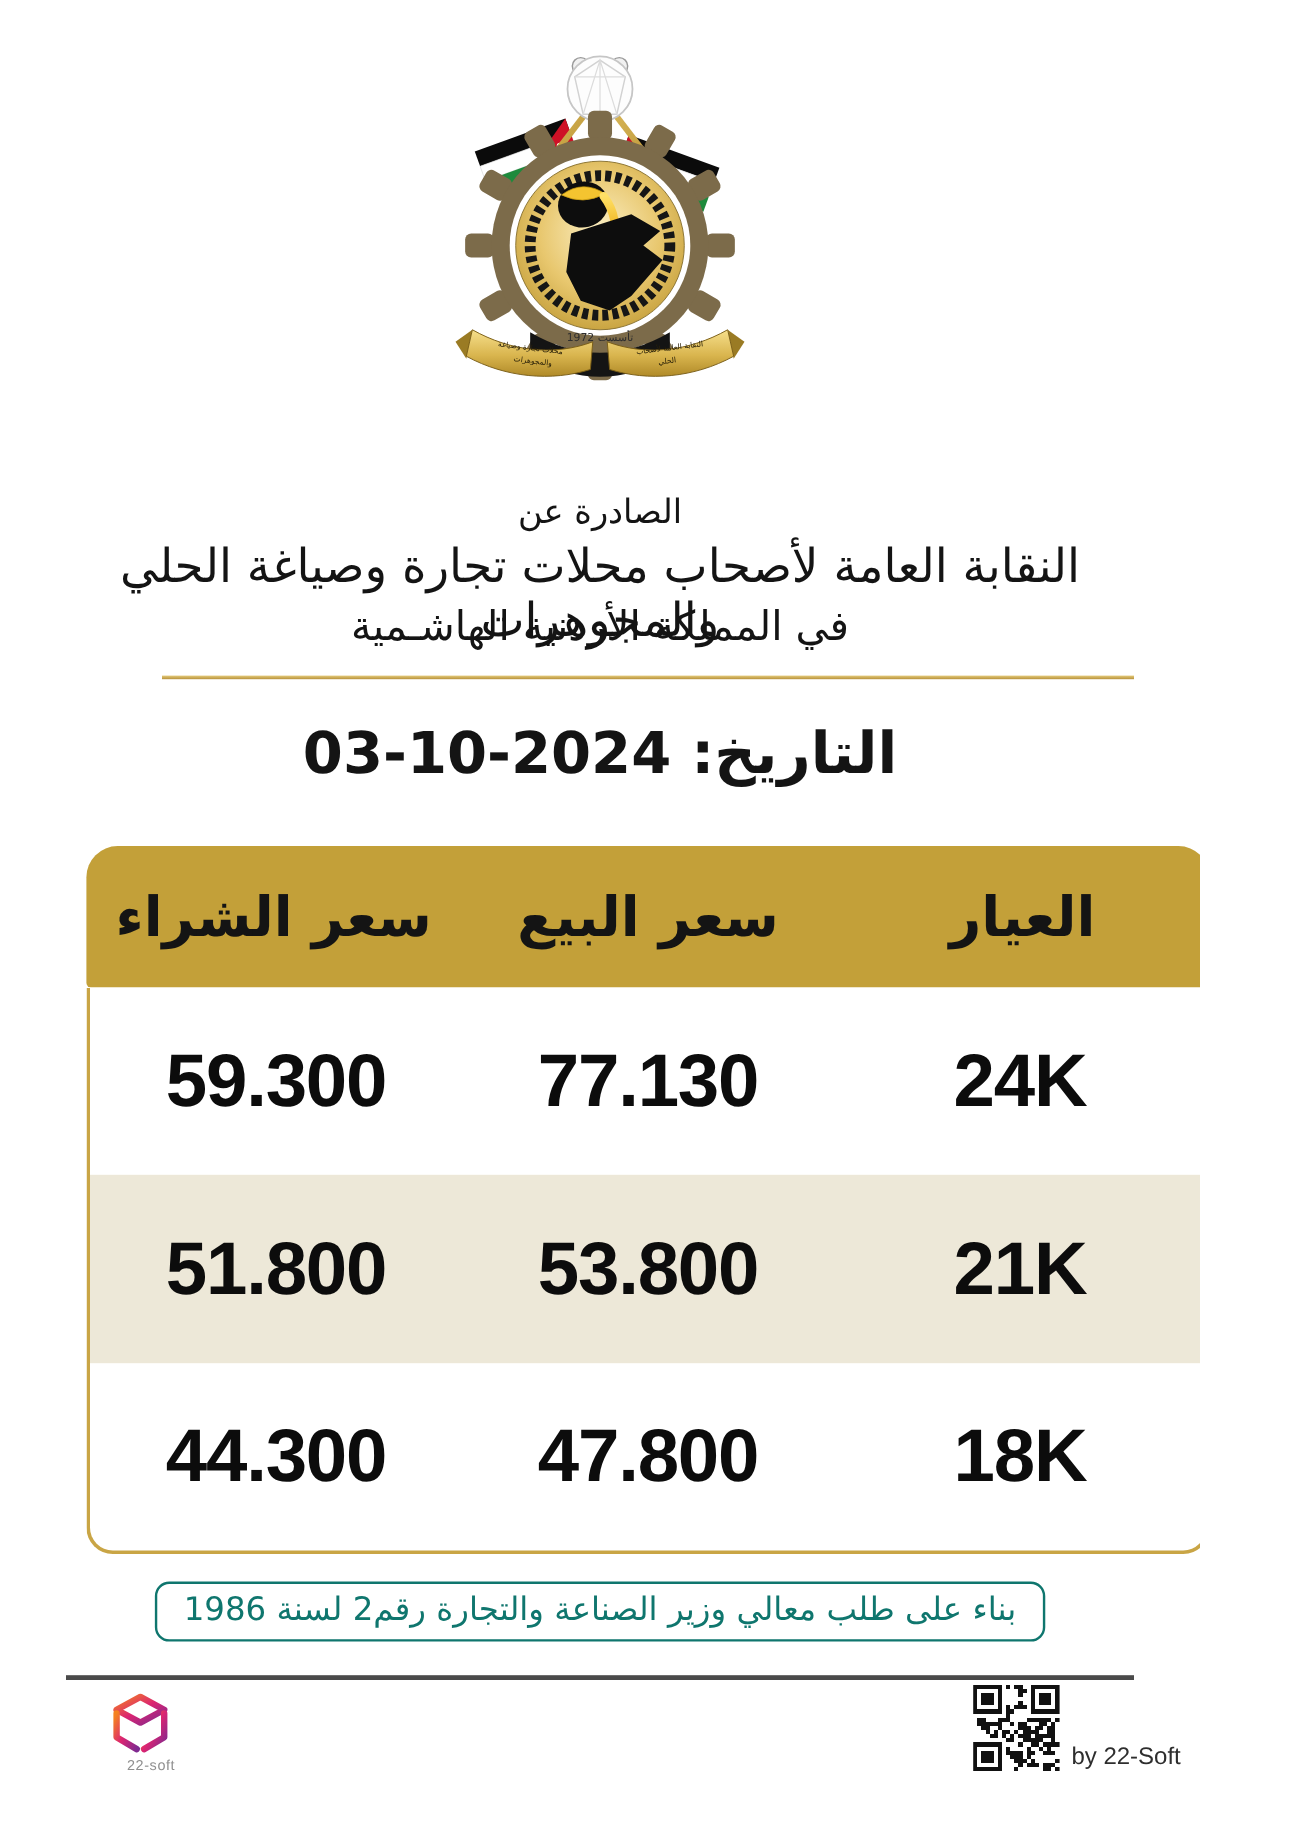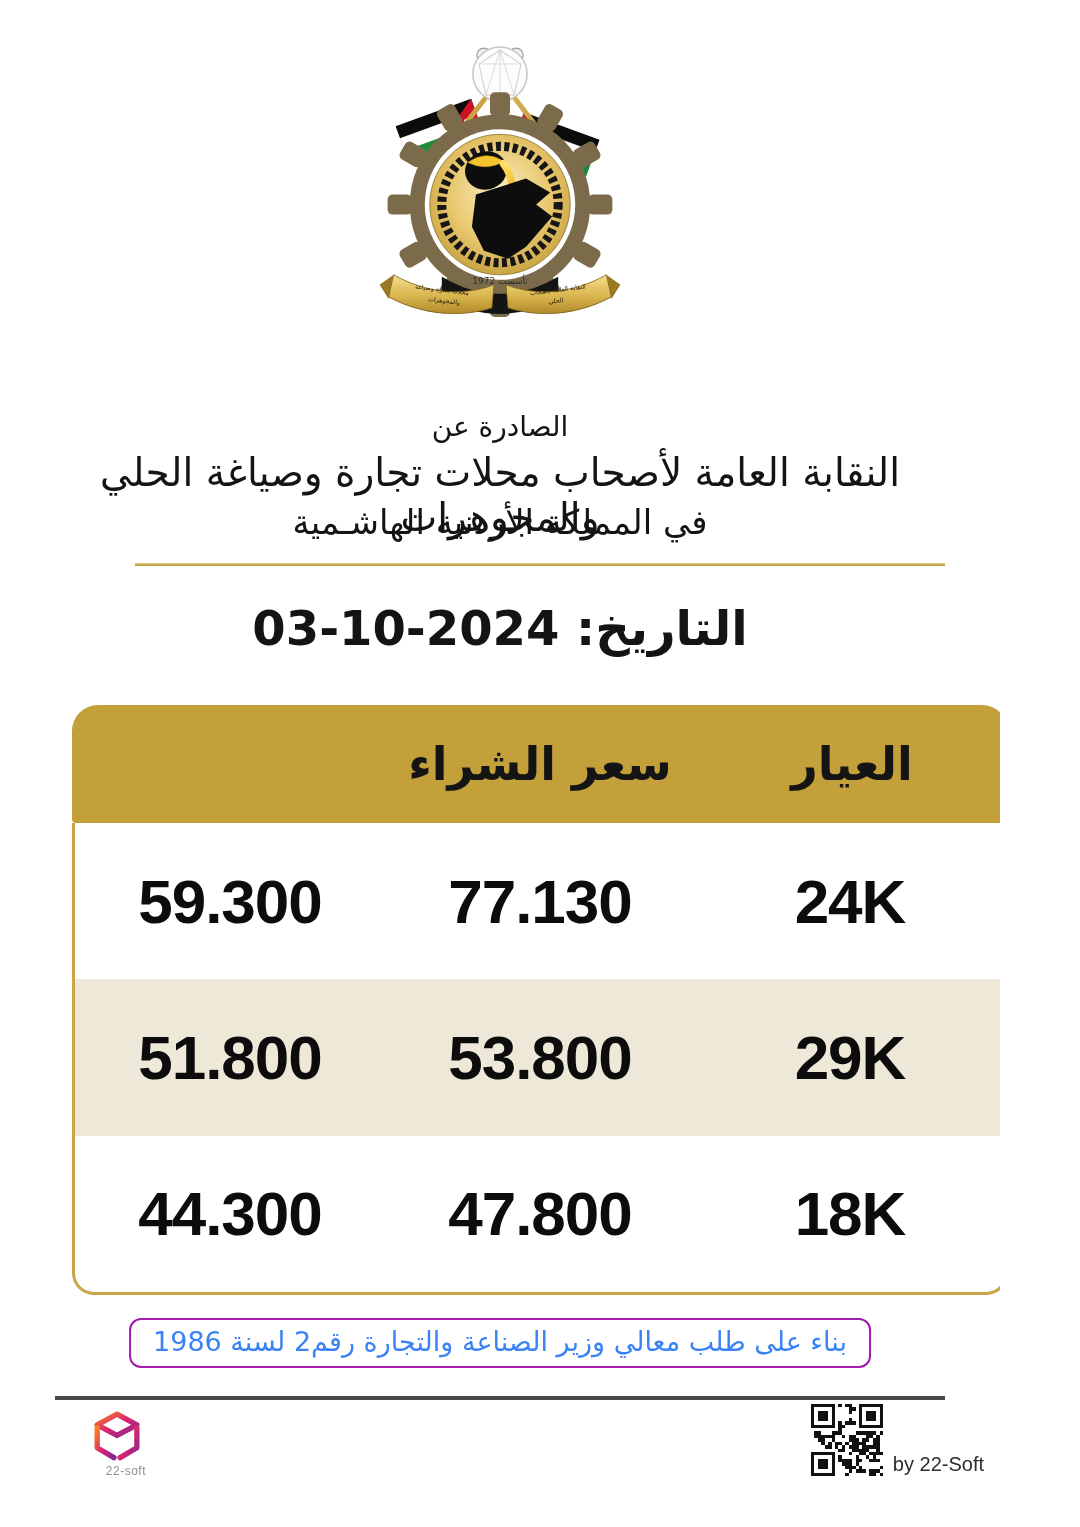--- a/index.html
+++ b/index.html
@@ -21,21 +21,21 @@
 
   
   .price-table{position:absolute;top:705px;left:72px;width:936px;height:590px;}
   .thead{height:118px;background:#C3A039;border-radius:26px 26px 4px 4px;display:grid;grid-template-columns:1fr 1fr 1fr;direction:rtl;align-items:center;text-align:center;font-weight:bold;font-size:46px;color:#141414;}
   .tbody{position:absolute;top:118px;left:0;right:0;bottom:0;border:3px solid #C9A545;border-top:none;border-radius:0 0 22px 22px;overflow:hidden;background:#fff;}
   .trow{height:33.333%;display:grid;grid-template-columns:1fr 1fr 1fr;direction:rtl;align-items:center;text-align:center;}
   .trow.alt{background:#EDE8D8;}
   .num{font-family:"Liberation Sans",sans-serif;font-weight:700;font-size:62px;letter-spacing:-1px;color:#0c0c0c;}
 
   
-  .footnote{position:absolute;top:1318px;left:50%;transform:translateX(-50%);white-space:nowrap;border:2px solid #a21caf;border-radius:12px;padding:6px 22px 9px 22px;font-size:27px;direction:rtl;color:#3b82f6;background:#fff;}
+  .footnote{position:absolute;top:1318px;left:50%;transform:translateX(-50%);white-space:nowrap;border:2px solid #0f766e;border-radius:12px;padding:6px 22px 9px 22px;font-size:27px;direction:rtl;color:#0f766e;background:#fff;}
 
   
   .footer-line{position:absolute;top:1396px;left:55px;right:55px;height:4px;background:#4a4a4a;}
   .brand{position:absolute;left:56px;top:1408px;width:90px;display:flex;flex-direction:column;align-items:flex-end;}
   .brand-label{font-size:12px;color:#8f8f8f;letter-spacing:0.5px;margin-top:-2px;font-family:"Liberation Sans",sans-serif;}
   .qr-area{position:absolute;right:16px;top:1404px;display:flex;align-items:flex-end;gap:10px;}
   .qr-credit{font-size:20px;color:#2e2e2e;font-family:"Liberation Sans",sans-serif;}
 
   svg text{font-family:"DejaVu Sans",sans-serif;}
 </style>
@@ -156,30 +156,31 @@
   <div class="gold-divider"></div>
 
   <div class="centered date-line">
     <span>التاريخ:</span>
     <span class="dval">03-10-2024</span>
   </div>
 
   <div class="price-table">
     <div class="thead">
       <div>العيار</div>
+      <div>سعر البيع</div>
       <div>سعر الشراء</div>
     </div>
     <div class="tbody">
       <div class="trow">
         <div class="num">24K</div>
         <div class="num">77.130</div>
         <div class="num">59.300</div>
       </div>
       <div class="trow alt">
-        <div class="num">29K</div>
+        <div class="num">21K</div>
         <div class="num">53.800</div>
         <div class="num">51.800</div>
       </div>
       <div class="trow">
         <div class="num">18K</div>
         <div class="num">47.800</div>
         <div class="num">44.300</div>
       </div>
     </div>
   </div>

